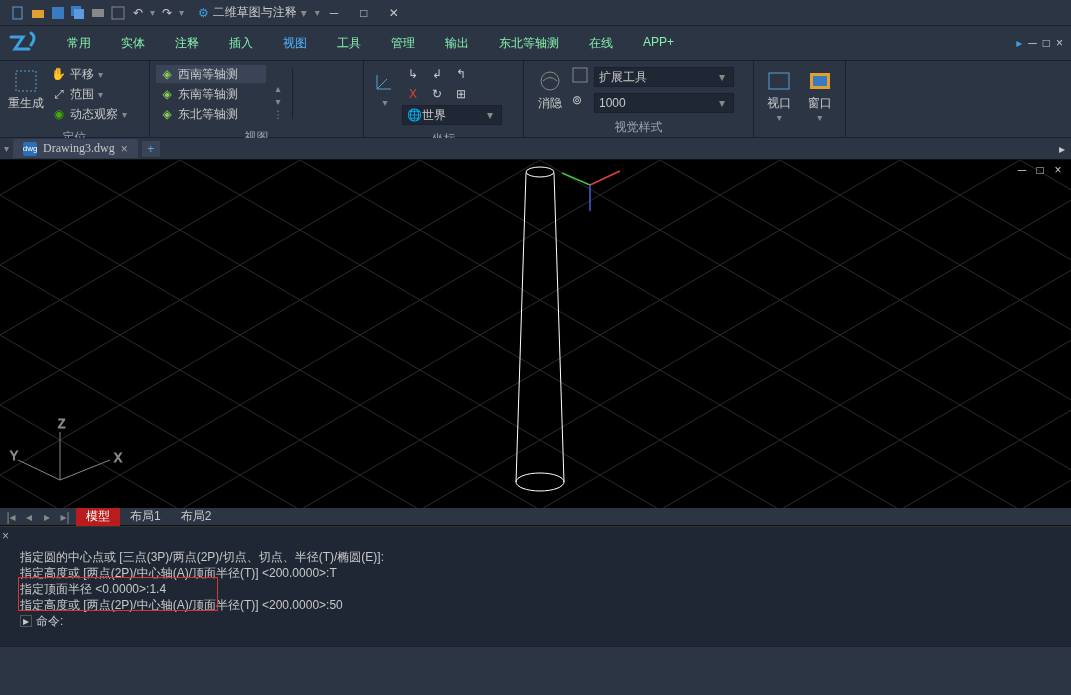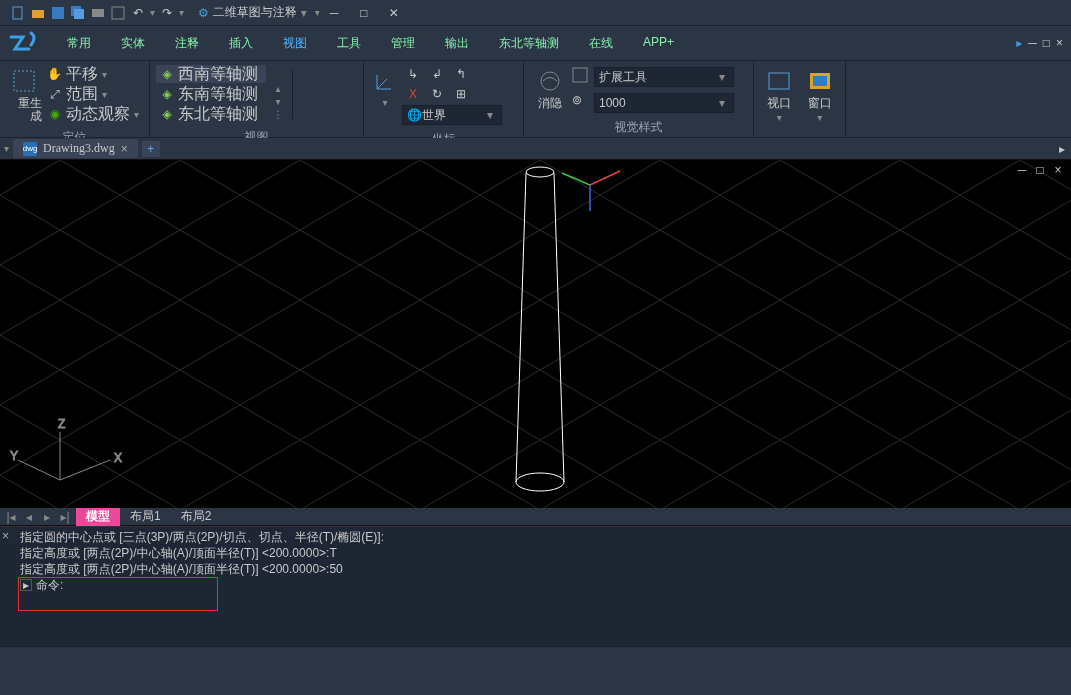--- a/index.html
+++ b/index.html
@@ -22,41 +22,41 @@
 .ribbon { height:78px; background:#2b3544; display:flex; border-top:1px solid #1a2030; border-bottom:1px solid #1a2030; }
 .panel { display:flex; flex-direction:column; border-right:1px solid #1a2030; }
 .panel-body { flex:1; display:flex; align-items:flex-start; padding:4px 6px; gap:2px; }
 .panel-title { text-align:center; font-size:12px; color:#9aa3b2; padding:2px 0 4px; }
 .big-btn { width:40px; display:flex; flex-direction:column; align-items:center; gap:2px; padding-top:2px;}
 .big-btn .icon-lg { width:28px; height:28px; display:flex; align-items:center; justify-content:center; }
 .big-btn .lbl { font-size:12px; text-align:right; line-height:13px; }
 .stack3 { display:flex; flex-direction:column; gap:2px; }
 .row-btn { display:flex; align-items:center; gap:4px; padding:1px 4px; height:18px;}
 .row-btn .ico { width:14px; height:14px; display:flex; align-items:center; justify-content:center; }
-.row-btn .txt { font-size:16px; white-space:nowrap; }
+.row-btn .txt { font-size:12px; white-space:nowrap; }
 .combo { display:flex; align-items:center; border:1px solid #1a2030; background:#1f2735; padding:0 4px; height:20px; }
 .combo .txt { flex:1; white-space:nowrap; overflow:hidden; }
 .combo .chev { width:14px; text-align:center; color:#888; }
 .doc-tabs { height:22px; background:#2b3544; display:flex; align-items:center; border-bottom:1px solid #111; padding:0 4px; gap:4px; position:relative;}
 .doc-tab { display:flex; align-items:center; gap:6px; background:#3a4456; padding:2px 10px; border-radius:3px 3px 0 0; }
 .doc-tab .file-ico { width:14px; height:14px; background:#2a6fb8; border-radius:2px; display:flex; align-items:center; justify-content:center; font-size:8px; color:#fff;}
 .doc-tab .close { color:#aaa; }
 .new-tab { width:18px; height:16px; background:#3a4456; display:flex; align-items:center; justify-content:center; color:#5fa0e0;}
 .canvas-wrap { position:relative; height:348px; background:#000; border-bottom:1px solid #333;}
 #cad-canvas { position:absolute; inset:0; }
 .canvas-wincontrols { position:absolute; top:3px; right:6px; display:flex; gap:4px; color:#c0c0c0;}
 .canvas-wincontrols span { width:14px; text-align:center; font-family:Arial; }
 .layout-tabs { height:18px; background:#2b3544; display:flex; align-items:center; border-bottom:1px solid #111;}
 .layout-scroll { display:flex; gap:0; padding:0 2px; }
 .layout-scroll .sbtn { width:18px; text-align:center; color:#888; }
 .layout-tab { padding:1px 10px; }
-.layout-tab.active { background:#ec4899; color:#fff; font-weight:bold;}
+.layout-tab.active { background:#b91c1c; color:#fff; font-weight:normal;}
 .cmdwin { height:120px; background:#1f2735; border-top:1px solid #333; position:relative; padding:0 0 0 16px; overflow:hidden;}
 .cmdwin .close-cmd { position:absolute; left:2px; top:2px; color:#aaa; }
-.cmd-lines { padding:2px 4px; font-family:SimSun,monospace; font-size:13px; line-height:16px; }
+.cmd-lines { padding:2px 4px; font-family:SimSun,monospace; font-size:13px; line-height:16px;margin-top:20px; }
 .cmd-lines div { white-space:nowrap; }
 .red-box { position:absolute; border:1px solid #e03030; pointer-events:none; }
 .status { height:22px; background:#2b3544; display:flex; align-items:center; padding:0 6px; gap:10px; border-top:1px solid #1a2030;}
 .chev-small { font-size:10px; color:#888; }
 .vbar { width:1px; height:50px; background:#1a2030; margin:4px 2px;}
 .prompt-btn { width:12px; height:12px; display:flex; align-items:center; justify-content:center;}
 </style>
 </head>
 <body>
 
@@ -360,20 +360,21 @@
   <div class="layout-tab active">模型</div>
   <div class="layout-tab">布局1</div>
   <div class="layout-tab">布局2</div>
 </div>
 
 <div class="cmdwin">
   <span class="close-cmd">×</span>
   <div class="cmd-lines">
     <div>指定圆的中心点或 [三点(3P)/两点(2P)/切点、切点、半径(T)/椭圆(E)]:</div>
     <div>指定高度或 [两点(2P)/中心轴(A)/顶面半径(T)] &lt;200.0000&gt;:T</div>
+    <div>指定顶面半径 &lt;0.0000&gt;:1.4</div>
     <div>指定高度或 [两点(2P)/中心轴(A)/顶面半径(T)] &lt;200.0000&gt;:50</div>
     <div style="display:flex;align-items:center;gap:4px;">
       <span class="prompt-btn" style="border:1px solid #555;">▸</span>
       <span>命令:</span>
     </div>
   </div>
   <div class="red-box" style="left:18px; top:50px; width:200px; height:34px;"></div>
 </div>
 
 <div class="status"></div>

